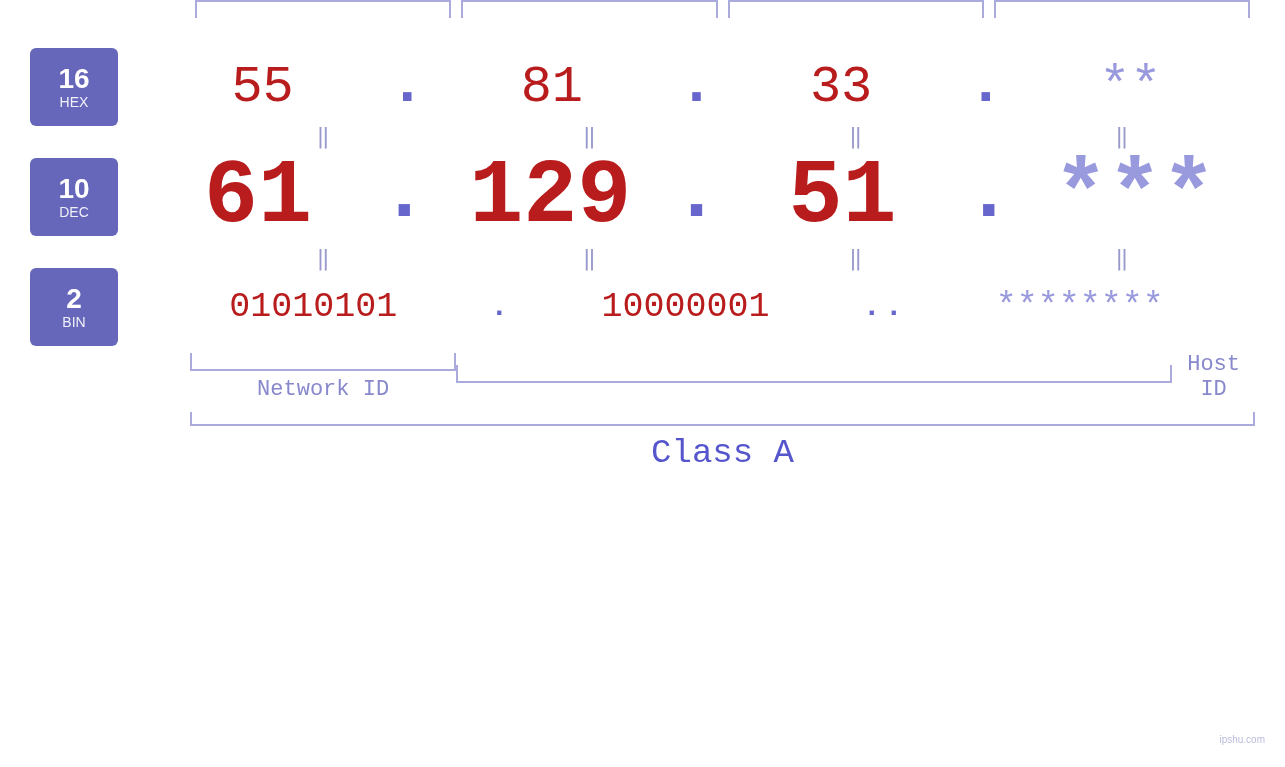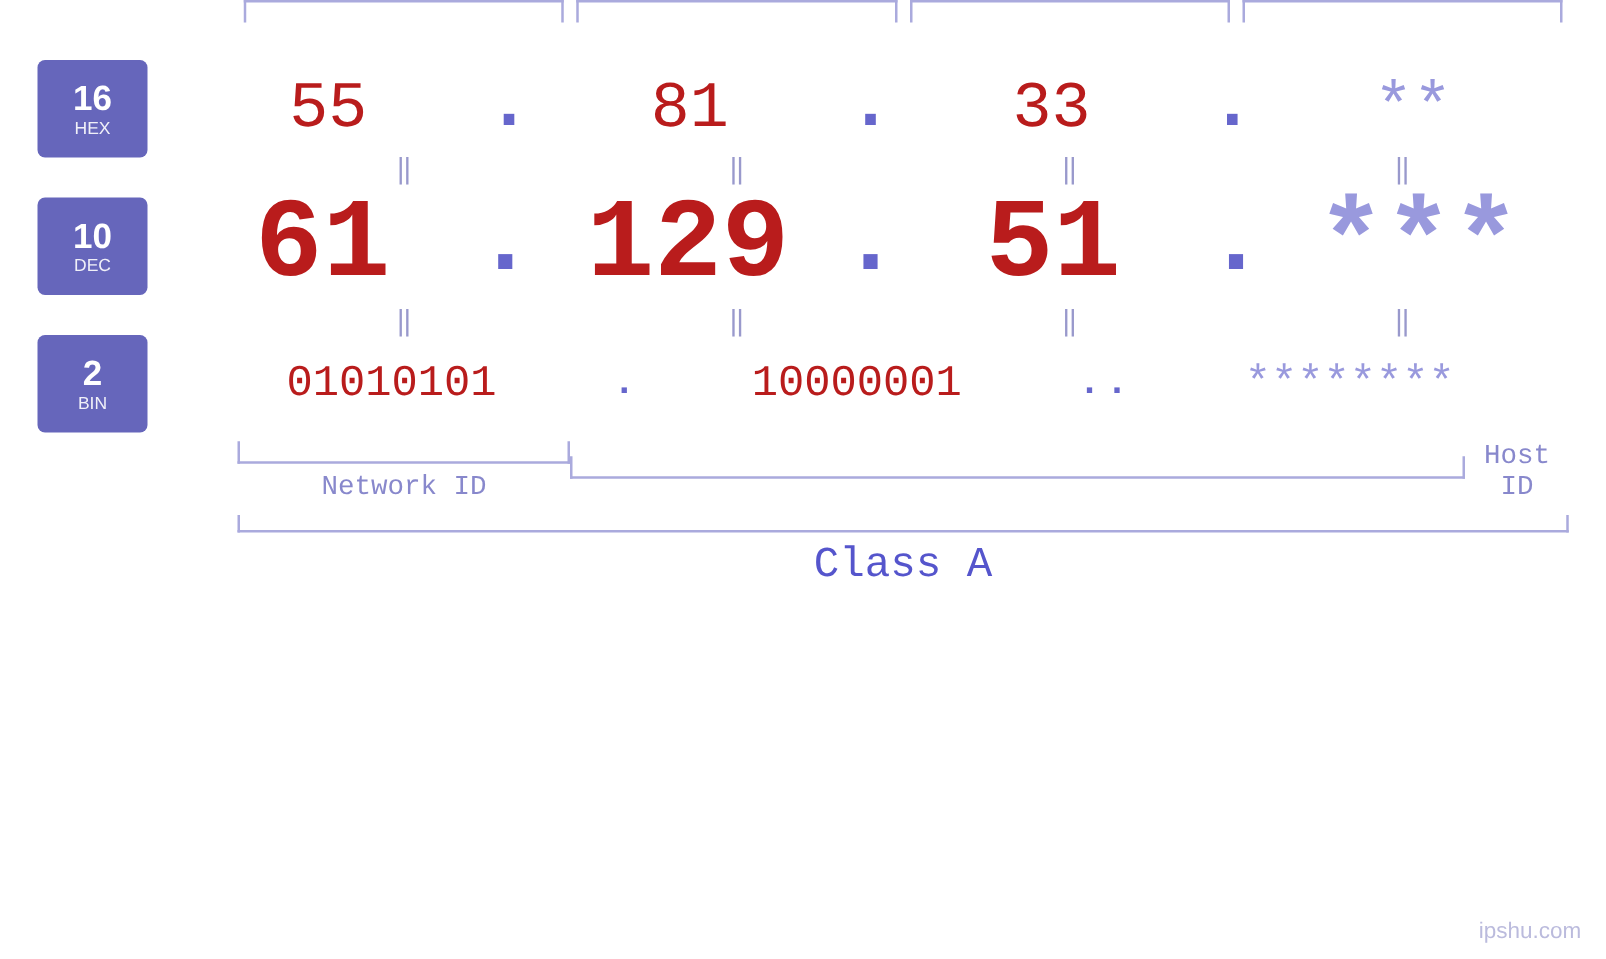--- a/index.html
+++ b/index.html
@@ -198,24 +198,24 @@
 
     .class-label {
       color: #5555cc;
       font-size: 34px;
       text-align: center;
       font-family: 'Courier New', Courier, monospace;
     }
 
     .watermark {
       position: absolute;
-      bottom: 12px;
+      bottom: 22px;
       right: 20px;
       color: #bbbbdd;
-      font-size: 18px;
+      font-size: 10px;
       font-family: Arial, sans-serif;
     }
 
     .spacer-row {
       display: flex;
       margin-left: 160px;
       height: 20px;
       align-items: center;
     }
 

